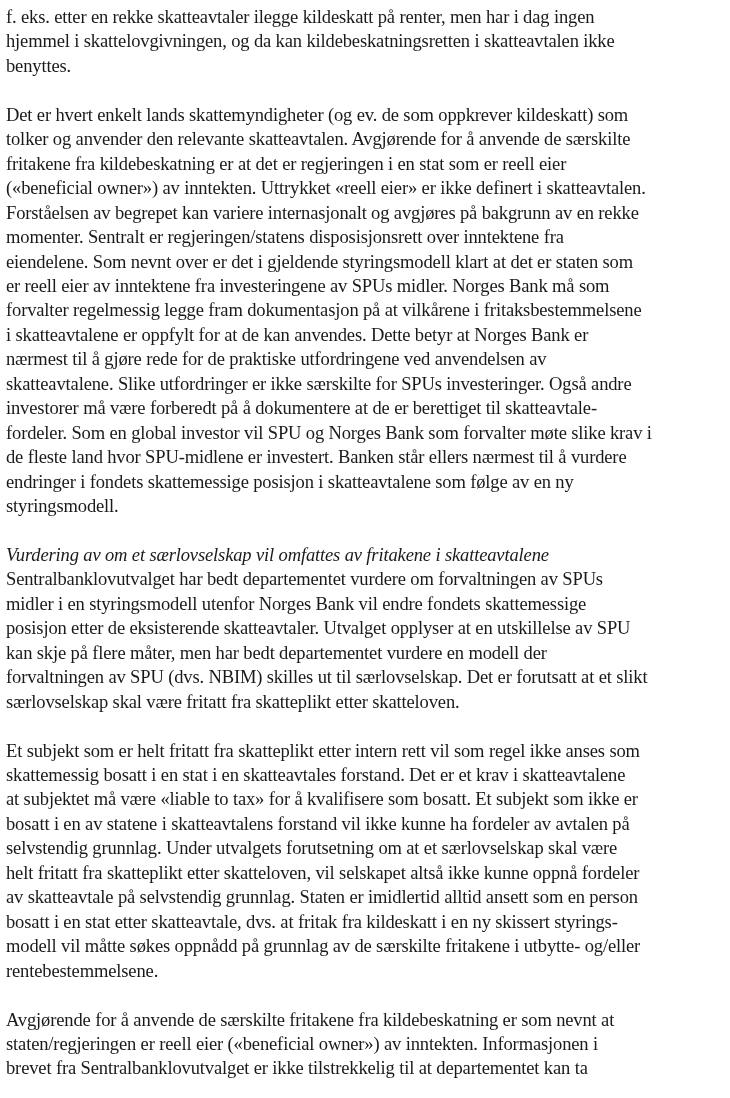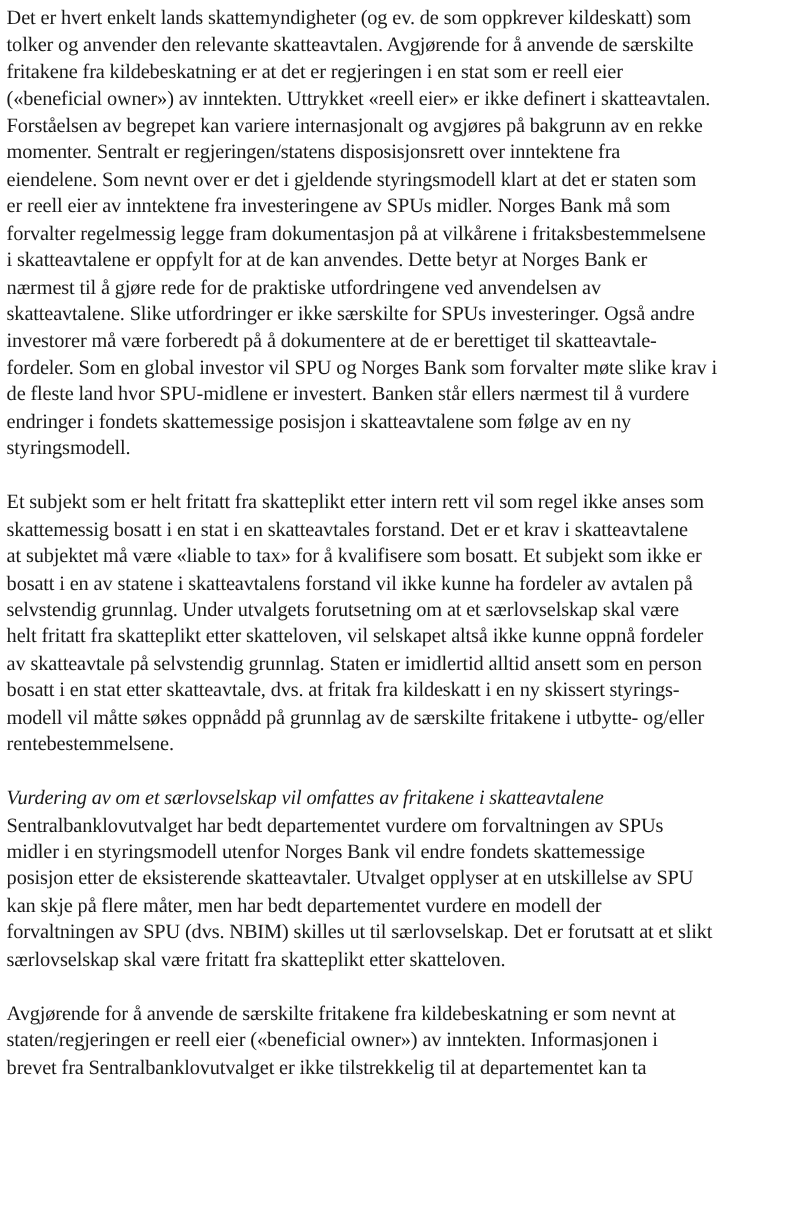--- a/index.html
+++ b/index.html
@@ -12,57 +12,62 @@
   }
   .para { margin: 0 0 24.45px 0; }
   .line { display: block; white-space: nowrap; transform-origin: left center; }
   .heading { font-style: italic; display: block; white-space: nowrap; }
 </style>
 </head>
 <body>
 
 <div class="doc" id="doc">
     <div class="para">
+      <span class="line" style="display: block; transform-origin: left center; transform: scaleX(0.9972);">f. eks. etter en rekke skatteavtaler ilegge kildeskatt på renter, men har i dag ingen</span>
+      <span class="line" style="display: block; transform-origin: left center; transform: scaleX(0.9972);">hjemmel i skattelovgivningen, og da kan kildebeskatningsretten i skatteavtalen ikke</span>
+      <span class="line" style="display: block; transform-origin: left center; transform: scaleX(0.9972);">benyttes.</span>
+    </div>
+    <div class="para">
       <span class="line" style="display: block; transform-origin: left center; transform: scaleX(0.9972);">Det er hvert enkelt lands skattemyndigheter (og ev. de som oppkrever kildeskatt) som</span>
       <span class="line" style="display: block; transform-origin: left center; transform: scaleX(0.9972);">tolker og anvender den relevante skatteavtalen. Avgjørende for å anvende de særskilte</span>
       <span class="line" style="display: block; transform-origin: left center; transform: scaleX(0.9972);">fritakene fra kildebeskatning er at det er regjeringen i en stat som er reell eier</span>
       <span class="line" style="display: block; transform-origin: left center; transform: scaleX(0.9972);">(«beneficial owner») av inntekten. Uttrykket «reell eier» er ikke definert i skatteavtalen.</span>
       <span class="line" style="display: block; transform-origin: left center; transform: scaleX(0.9972);">Forståelsen av begrepet kan variere internasjonalt og avgjøres på bakgrunn av en rekke</span>
       <span class="line" style="display: block; transform-origin: left center; transform: scaleX(0.9972);">momenter. Sentralt er regjeringen/statens disposisjonsrett over inntektene fra</span>
       <span class="line" style="display: block; transform-origin: left center; transform: scaleX(0.9972);">eiendelene. Som nevnt over er det i gjeldende styringsmodell klart at det er staten som</span>
       <span class="line" style="display: block; transform-origin: left center; transform: scaleX(0.9972);">er reell eier av inntektene fra investeringene av SPUs midler. Norges Bank må som</span>
       <span class="line" style="display: block; transform-origin: left center; transform: scaleX(0.9972);">forvalter regelmessig legge fram dokumentasjon på at vilkårene i fritaksbestemmelsene</span>
       <span class="line" style="display: block; transform-origin: left center; transform: scaleX(0.9972);">i skatteavtalene er oppfylt for at de kan anvendes. Dette betyr at Norges Bank er</span>
       <span class="line" style="display: block; transform-origin: left center; transform: scaleX(0.9972);">nærmest til å gjøre rede for de praktiske utfordringene ved anvendelsen av</span>
       <span class="line" style="display: block; transform-origin: left center; transform: scaleX(0.9972);">skatteavtalene. Slike utfordringer er ikke særskilte for SPUs investeringer. Også andre</span>
       <span class="line" style="display: block; transform-origin: left center; transform: scaleX(0.9972);">investorer må være forberedt på å dokumentere at de er berettiget til skatteavtale-</span>
       <span class="line" style="display: block; transform-origin: left center; transform: scaleX(0.9972);">fordeler. Som en global investor vil SPU og Norges Bank som forvalter møte slike krav i</span>
       <span class="line" style="display: block; transform-origin: left center; transform: scaleX(0.9972);">de fleste land hvor SPU-midlene er investert. Banken står ellers nærmest til å vurdere</span>
       <span class="line" style="display: block; transform-origin: left center; transform: scaleX(0.9972);">endringer i fondets skattemessige posisjon i skatteavtalene som følge av en ny</span>
       <span class="line" style="display: block; transform-origin: left center; transform: scaleX(0.9972);">styringsmodell.</span>
     </div>
     <div class="para">
+      <span class="heading" style="display: block; transform-origin: left center; transform: scaleX(0.9972);">Vurdering av om et særlovselskap vil omfattes av fritakene i skatteavtalene</span>
+      <span class="line" style="display: block; transform-origin: left center; transform: scaleX(0.9972);">Sentralbanklovutvalget har bedt departementet vurdere om forvaltningen av SPUs</span>
+      <span class="line" style="display: block; transform-origin: left center; transform: scaleX(0.9972);">midler i en styringsmodell utenfor Norges Bank vil endre fondets skattemessige</span>
+      <span class="line" style="display: block; transform-origin: left center; transform: scaleX(0.9972);">posisjon etter de eksisterende skatteavtaler. Utvalget opplyser at en utskillelse av SPU</span>
+      <span class="line" style="display: block; transform-origin: left center; transform: scaleX(0.9972);">kan skje på flere måter, men har bedt departementet vurdere en modell der</span>
+      <span class="line" style="display: block; transform-origin: left center; transform: scaleX(0.9972);">forvaltningen av SPU (dvs. NBIM) skilles ut til særlovselskap. Det er forutsatt at et slikt</span>
+      <span class="line" style="display: block; transform-origin: left center; transform: scaleX(0.9972);">særlovselskap skal være fritatt fra skatteplikt etter skatteloven.</span>
+    </div>
+    <div class="para">
       <span class="line" style="display: block; transform-origin: left center; transform: scaleX(0.9972);">Et subjekt som er helt fritatt fra skatteplikt etter intern rett vil som regel ikke anses som</span>
       <span class="line" style="display: block; transform-origin: left center; transform: scaleX(0.9972);">skattemessig bosatt i en stat i en skatteavtales forstand. Det er et krav i skatteavtalene</span>
       <span class="line" style="display: block; transform-origin: left center; transform: scaleX(0.9972);">at subjektet må være «liable to tax» for å kvalifisere som bosatt. Et subjekt som ikke er</span>
       <span class="line" style="display: block; transform-origin: left center; transform: scaleX(0.9972);">bosatt i en av statene i skatteavtalens forstand vil ikke kunne ha fordeler av avtalen på</span>
       <span class="line" style="display: block; transform-origin: left center; transform: scaleX(0.9972);">selvstendig grunnlag. Under utvalgets forutsetning om at et særlovselskap skal være</span>
       <span class="line" style="display: block; transform-origin: left center; transform: scaleX(0.9972);">helt fritatt fra skatteplikt etter skatteloven, vil selskapet altså ikke kunne oppnå fordeler</span>
       <span class="line" style="display: block; transform-origin: left center; transform: scaleX(0.9972);">av skatteavtale på selvstendig grunnlag. Staten er imidlertid alltid ansett som en person</span>
       <span class="line" style="display: block; transform-origin: left center; transform: scaleX(0.9972);">bosatt i en stat etter skatteavtale, dvs. at fritak fra kildeskatt i en ny skissert styrings-</span>
       <span class="line" style="display: block; transform-origin: left center; transform: scaleX(0.9972);">modell vil måtte søkes oppnådd på grunnlag av de særskilte fritakene i utbytte- og/eller</span>
       <span class="line" style="display: block; transform-origin: left center; transform: scaleX(0.9972);">rentebestemmelsene.</span>
     </div>
     <div class="para">
-      <span class="heading" style="display: block; transform-origin: left center; transform: scaleX(0.9972);">Vurdering av om et særlovselskap vil omfattes av fritakene i skatteavtalene</span>
-      <span class="line" style="display: block; transform-origin: left center; transform: scaleX(0.9972);">Sentralbanklovutvalget har bedt departementet vurdere om forvaltningen av SPUs</span>
-      <span class="line" style="display: block; transform-origin: left center; transform: scaleX(0.9972);">midler i en styringsmodell utenfor Norges Bank vil endre fondets skattemessige</span>
-      <span class="line" style="display: block; transform-origin: left center; transform: scaleX(0.9972);">posisjon etter de eksisterende skatteavtaler. Utvalget opplyser at en utskillelse av SPU</span>
-      <span class="line" style="display: block; transform-origin: left center; transform: scaleX(0.9972);">kan skje på flere måter, men har bedt departementet vurdere en modell der</span>
-      <span class="line" style="display: block; transform-origin: left center; transform: scaleX(0.9972);">forvaltningen av SPU (dvs. NBIM) skilles ut til særlovselskap. Det er forutsatt at et slikt</span>
-      <span class="line" style="display: block; transform-origin: left center; transform: scaleX(0.9972);">særlovselskap skal være fritatt fra skatteplikt etter skatteloven.</span>
-    </div>
-    <div class="para">
       <span class="line" style="display: block; transform-origin: left center; transform: scaleX(0.9972);">Avgjørende for å anvende de særskilte fritakene fra kildebeskatning er som nevnt at</span>
       <span class="line" style="display: block; transform-origin: left center; transform: scaleX(0.9972);">staten/regjeringen er reell eier («beneficial owner») av inntekten. Informasjonen i</span>
       <span class="line" style="display: block; transform-origin: left center; transform: scaleX(0.9972);">brevet fra Sentralbanklovutvalget er ikke tilstrekkelig til at departementet kan ta</span>
     </div>
   </div>
 
 </body></html>

